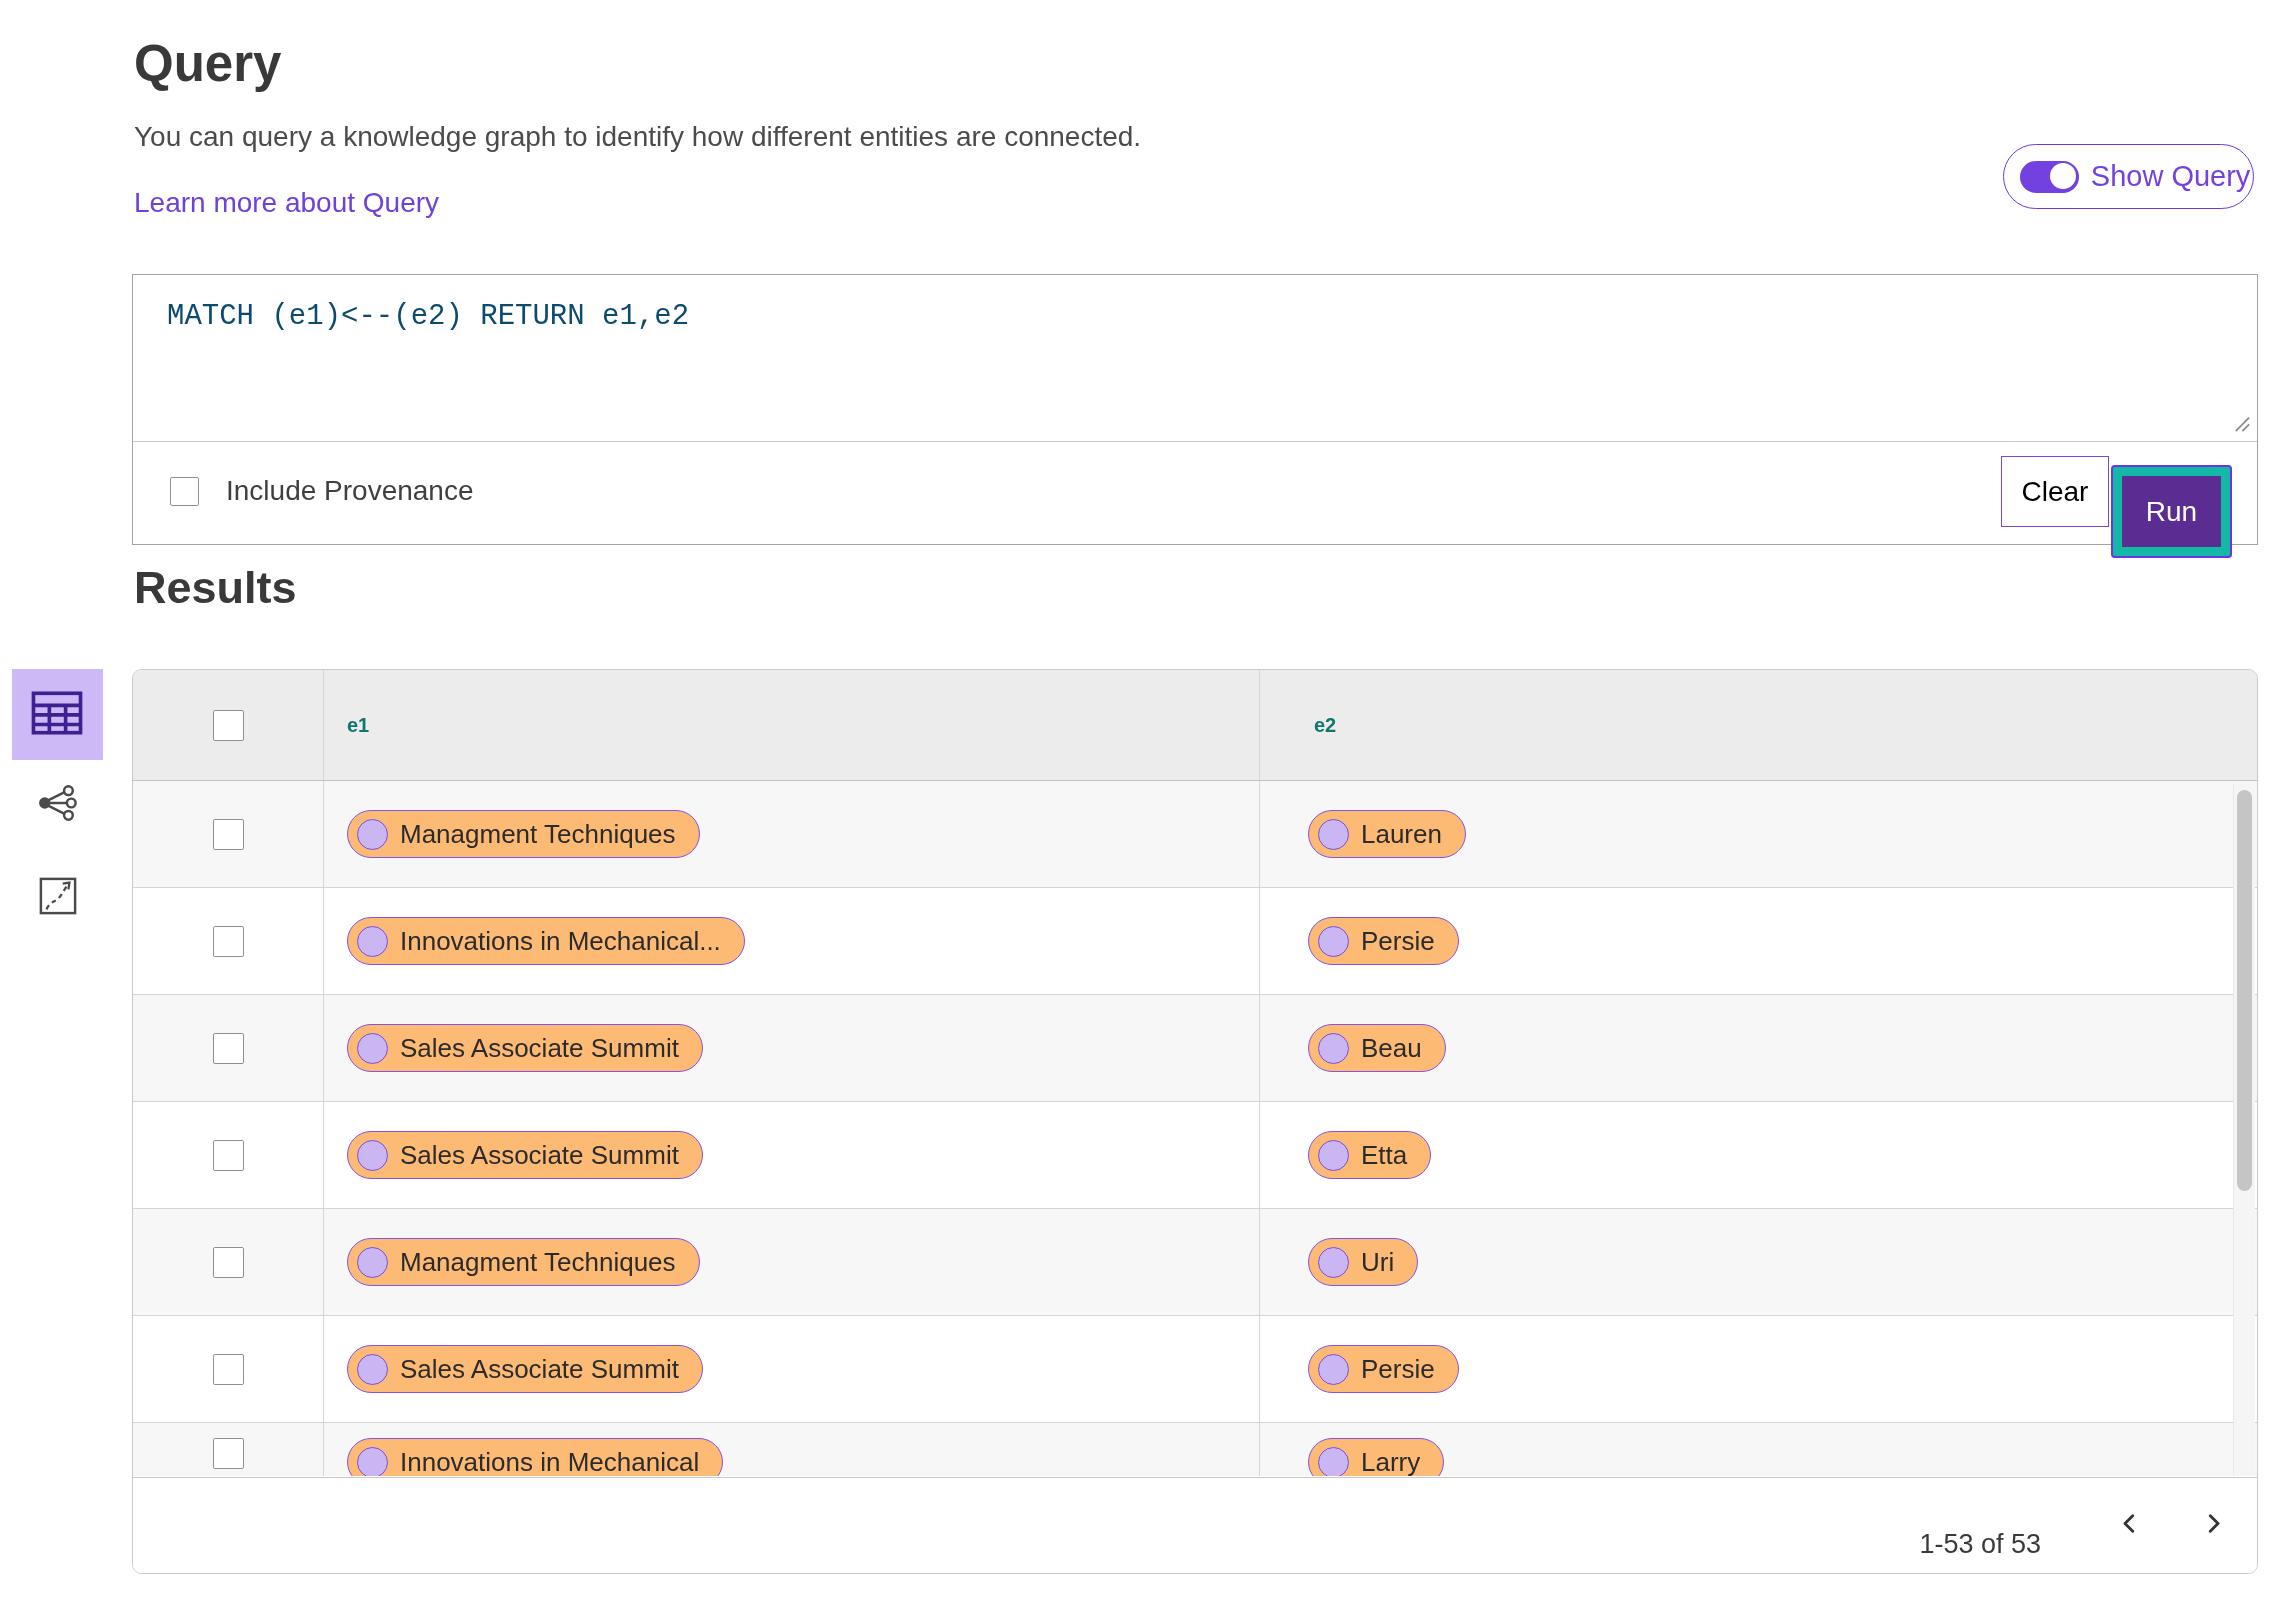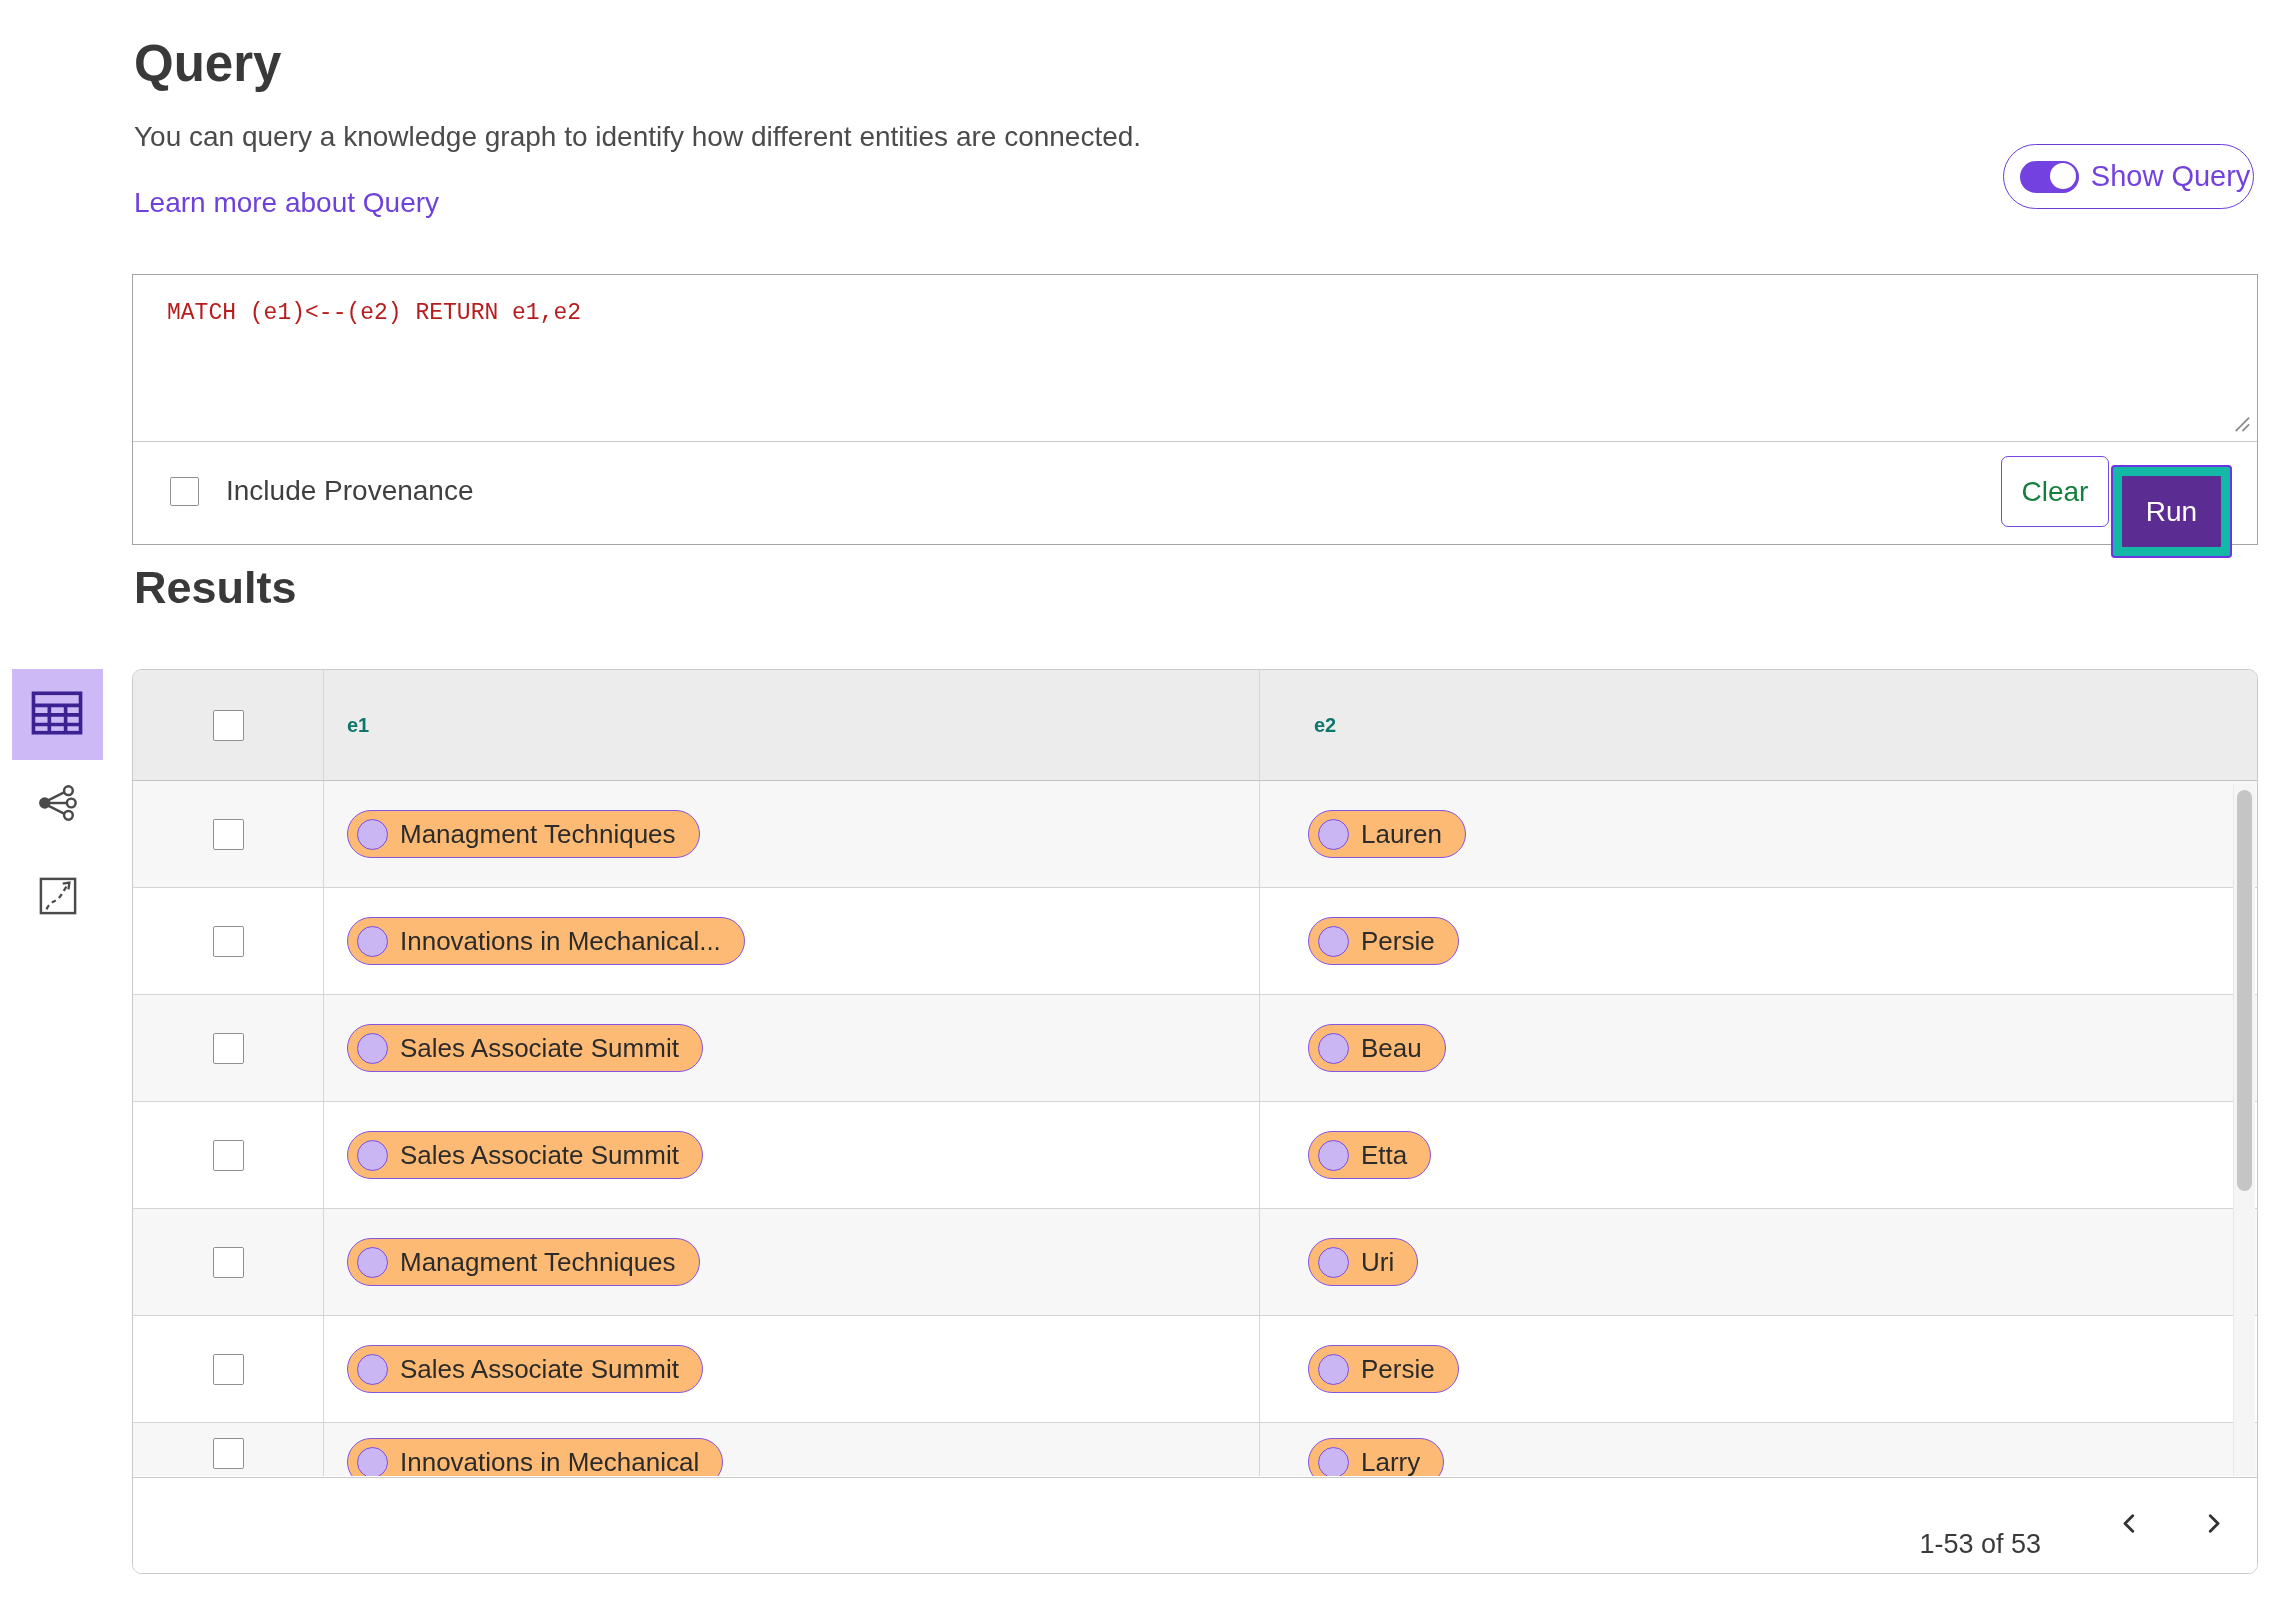--- a/index.html
+++ b/index.html
@@ -24,31 +24,31 @@
   .switch .knob{position:absolute;right:2.9px;top:2.9px;width:26px;height:26px;border-radius:50%;background:#fff;}
   .toggle-label{font-size:29px;color:#7341e0;white-space:nowrap;}
 
   .query-panel{
     left:132px;top:274px;width:2126px;height:271px;box-sizing:border-box;
     border:1.9px solid #a3a3a3;background:#fff;
   }
   .editor{height:167px;border-bottom:1px solid #c9c9c9;position:relative;box-sizing:border-box;}
   .editor-text{
     padding:25px 0 0 34px;font-family:"Liberation Mono","DejaVu Sans Mono",monospace;
-    font-size:23px;color:#b91c1c;white-space:pre;
+    font-size:29px;color:#0c4a6e;white-space:pre;
   }
   .resize-handle{position:absolute;right:5.7px;bottom:3.8px;}
   .panel-bottom{height:98px;position:relative;display:flex;align-items:center;padding-left:37px;}
 
   .cb{width:29px;height:29px;border:1.9px solid #8f8f8f;background:#fff;border-radius:1.9px;box-sizing:border-box;flex:0 0 auto;cursor:pointer;}
   .prov-label{margin-left:27px;font-size:28px;color:#3f3f3f;}
 
   .clear-btn{
     position:absolute;right:148px;top:14.3px;width:108px;height:71px;box-sizing:border-box;
-    border:1.9px solid #7747e2;border-radius:7px;background:#fff;color:#15803d;
+    border:1.9px solid #7747e2;border-radius:0;background:#fff;color:#000000;
     font-size:28px;display:flex;align-items:center;justify-content:center;cursor:pointer;
   }
   .run-btn-outer{
     position:absolute;right:25px;top:23px;border:2.9px solid #6c35e3;border-radius:3.8px;
     padding:9px;background:#14b8a6;cursor:pointer;
   }
   .run-btn-inner{
     width:99px;height:71px;background:#5b2c91;color:#fff;font-size:28px;border-radius:1px;
     display:flex;align-items:center;justify-content:center;
   }

